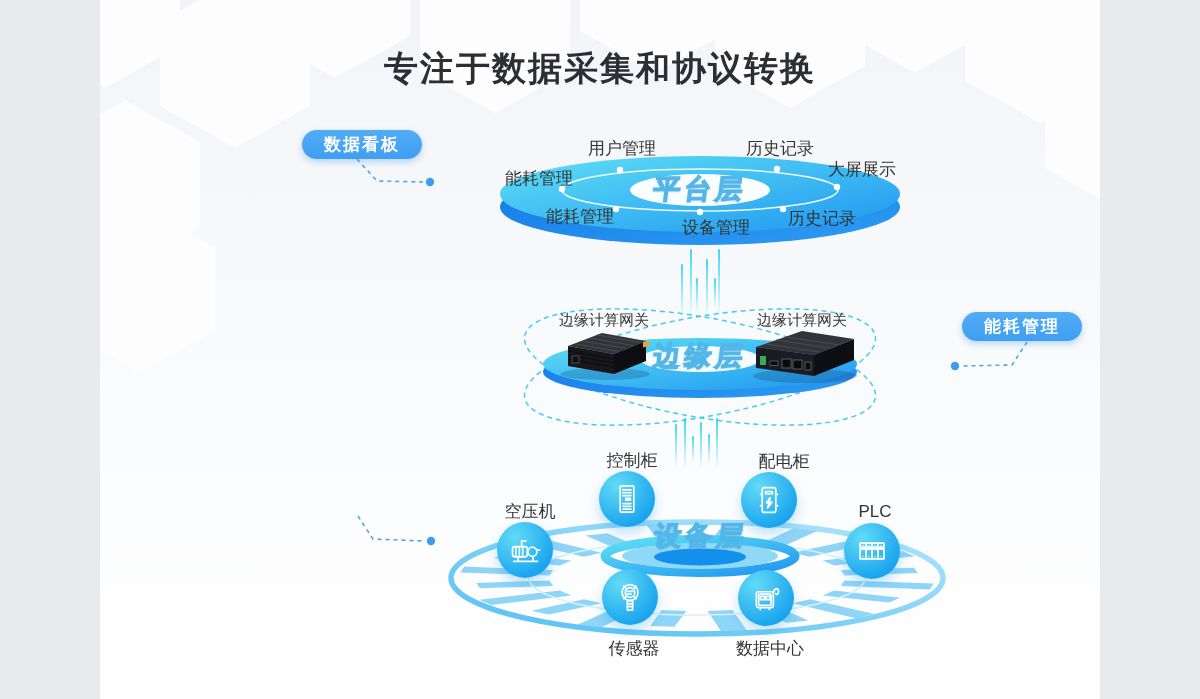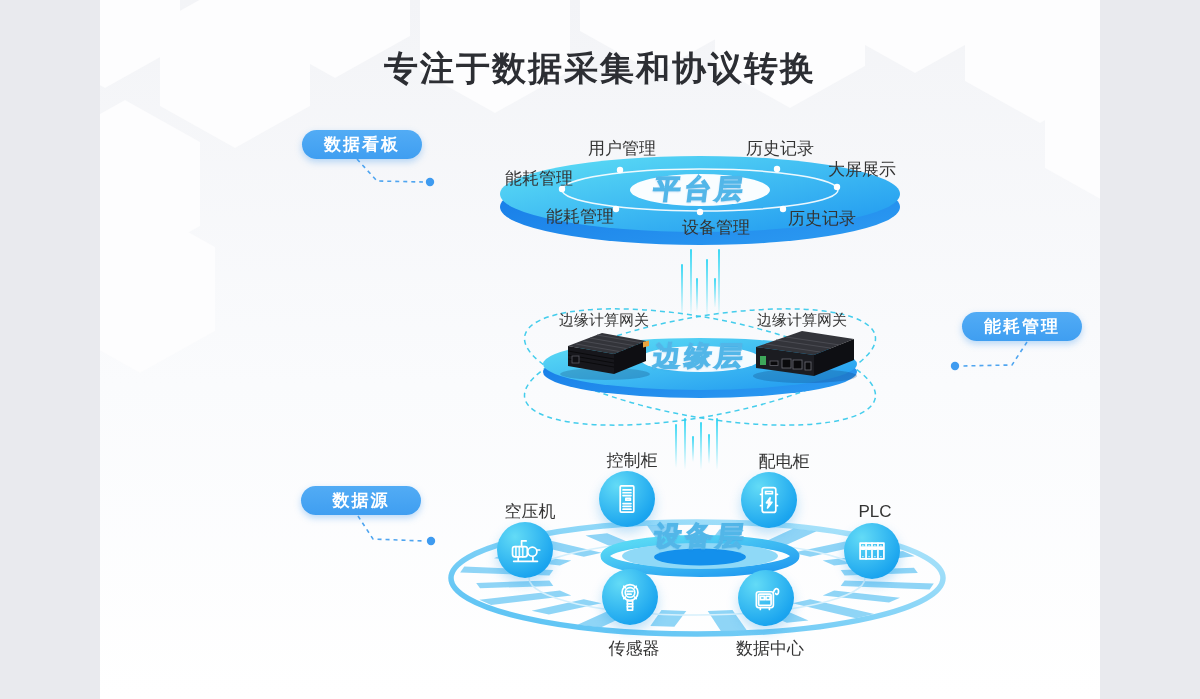--- a/index.html
+++ b/index.html
@@ -203,23 +203,20 @@
 
   <div class="toplayer">
     <h1 class="page-title">专注于数据采集和协议转换</h1>
 
     <div class="pill dc">
       <span>数据看板</span>
     </div>
     <div class="pill pc">
       <span>能耗管理</span>
     </div>
-    <div class="pill ds">
-      <span>数据源</span>
-    </div>
 
     <div class="layer-label" style="left:600px;top:189px;">平台层</div>
     <div class="lbl" style="left:439px;top:178px;">能耗管理</div>
     <div class="lbl" style="left:522px;top:148px;">用户管理</div>
     <div class="lbl" style="left:680px;top:148px;text-align:center;">历史记录</div>
     <div class="lbl" style="left:762px;top:169px;">大屏展示</div>
     <div class="lbl" style="left:480px;top:216px;">能耗管理</div>
     <div class="lbl" style="left:601px;top:227px;margin-left:15px;">设备管理</div>
     <div class="lbl" style="left:722px;top:218px;">历史记录</div>
 

